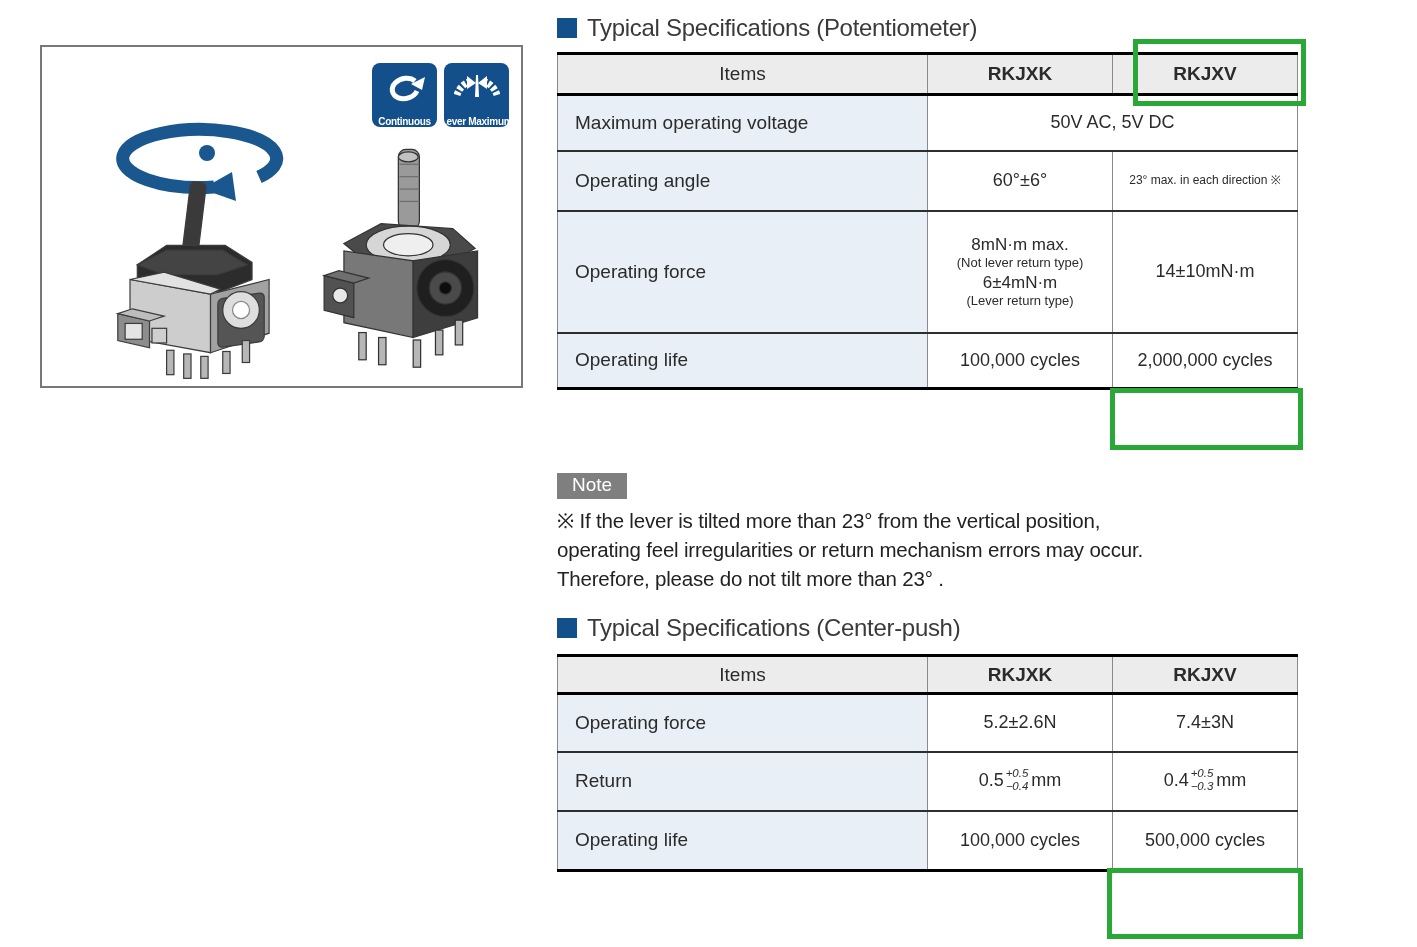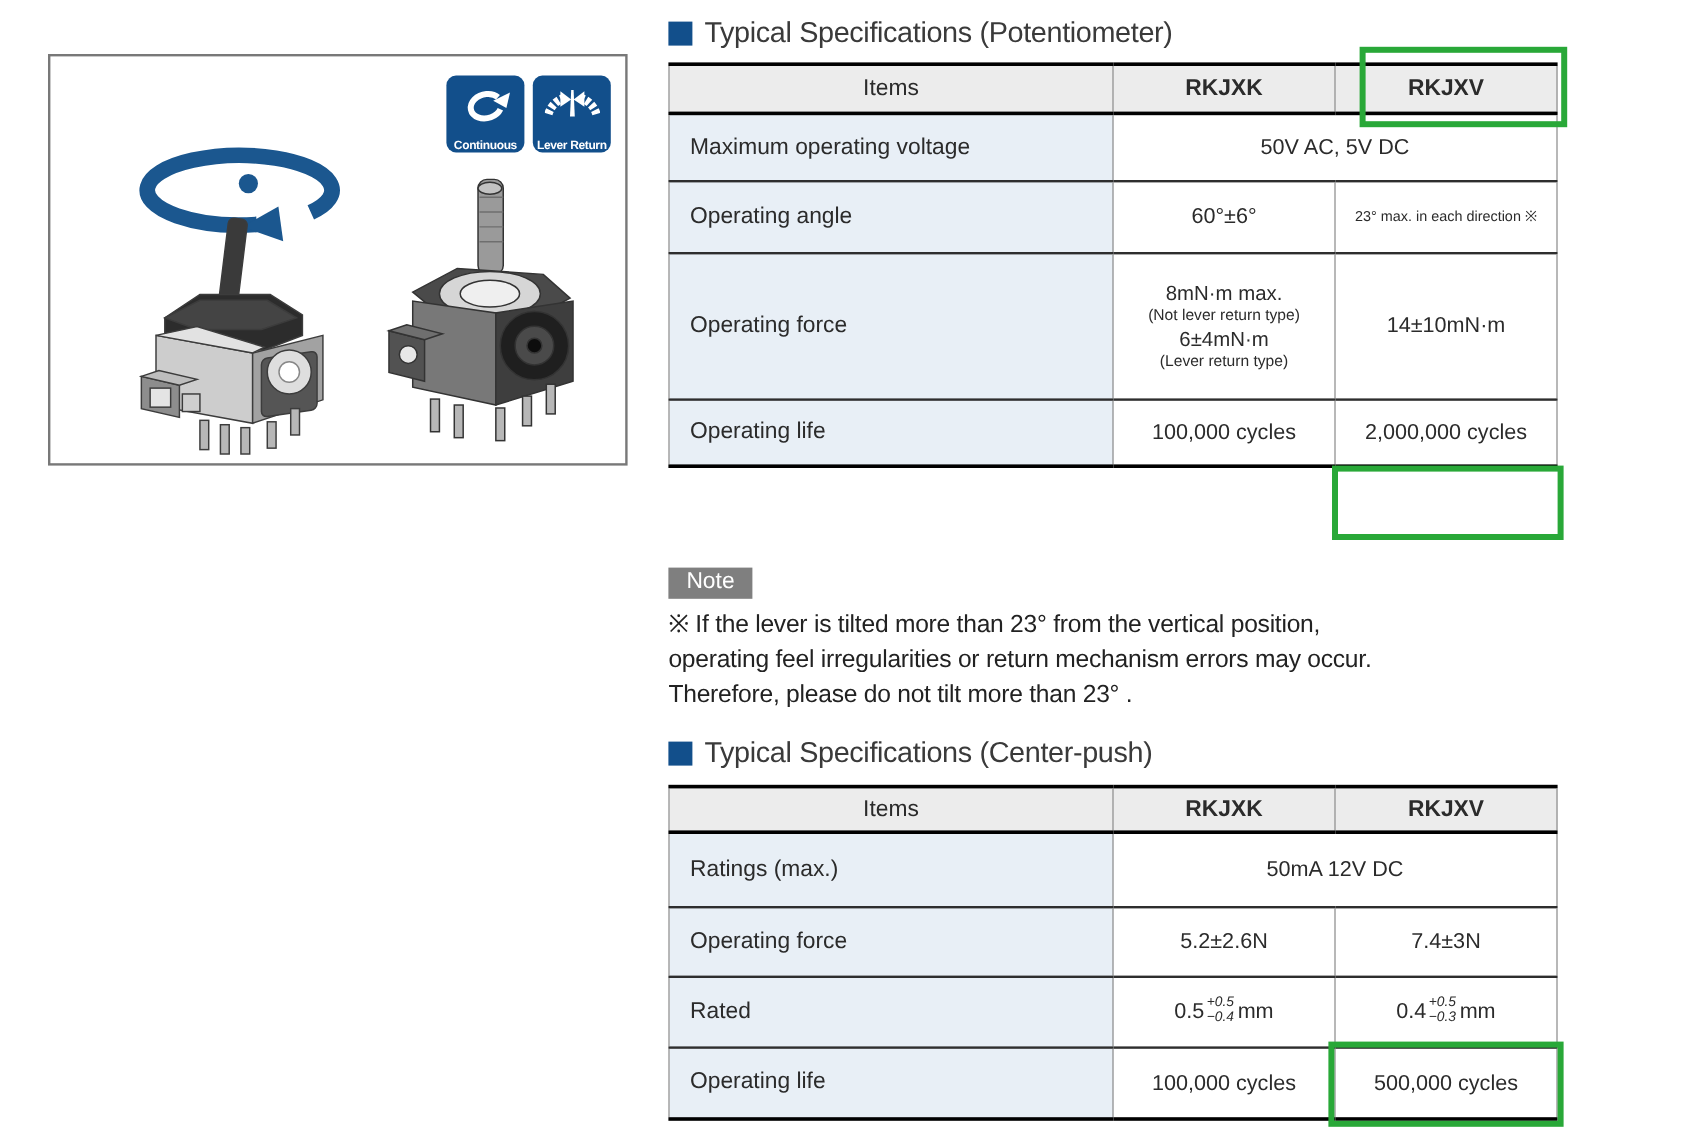--- a/index.html
+++ b/index.html
@@ -190,21 +190,21 @@
       <div class="badge">
         <div class="glyph">
           <svg width="46" height="34" viewBox="0 0 46 34">
             <polygon points="22,2 24,2 25,24 21,24" fill="#fff"></polygon>
             <path d="M 3 22 A 20 20 0 0 1 15 9" fill="none" stroke="#fff" stroke-width="7" stroke-dasharray="3.5 2"></path>
             <polygon points="13,3 22,10 13,16" fill="#fff"></polygon>
             <path d="M 43 22 A 20 20 0 0 0 31 9" fill="none" stroke="#fff" stroke-width="7" stroke-dasharray="3.5 2"></path>
             <polygon points="33,3 24,10 33,16" fill="#fff"></polygon>
           </svg>
         </div>
-        <span class="blabel">Lever Return</span>
+        <span class="blabel">Lever Maximum</span>
       </div>
     </div>
   </div>
 
   <div class="section-title" id="title-pot">
     <span class="title-square"></span>
     <span>Typical Specifications (Potentiometer)</span>
   </div>
 
   <table class="spec-table" id="pot-table">
@@ -267,31 +267,27 @@
         <col style="width:185px">
       </colgroup>
     <thead>
       <tr class="rh-head">
         <th class="th-items">Items</th>
         <th class="th-model">RKJXK</th>
         <th class="th-model">RKJXV</th>
       </tr>
     </thead>
     <tbody>
-      <tr class="rh-1">
-        <td class="c-item">Ratings  (max.)</td>
-        <td class="c-val" colspan="2">50mA 12V DC</td>
-      </tr>
       <tr class="rh-2">
         <td class="c-item">Operating force</td>
         <td class="c-val">5.2±2.6N</td>
         <td class="c-val">7.4±3N</td>
       </tr>
       <tr class="rh-3">
-        <td class="c-item">Rated</td>
+        <td class="c-item">Return</td>
         <td class="c-val">
           <span>0.5</span><span class="tol">
               <span>+0.5</span>
               <span>−0.4</span>
             </span><span>mm</span>
         </td>
         <td class="c-val">
           <span>0.4</span><span class="tol">
               <span>+0.5</span>
               <span>−0.3</span>

